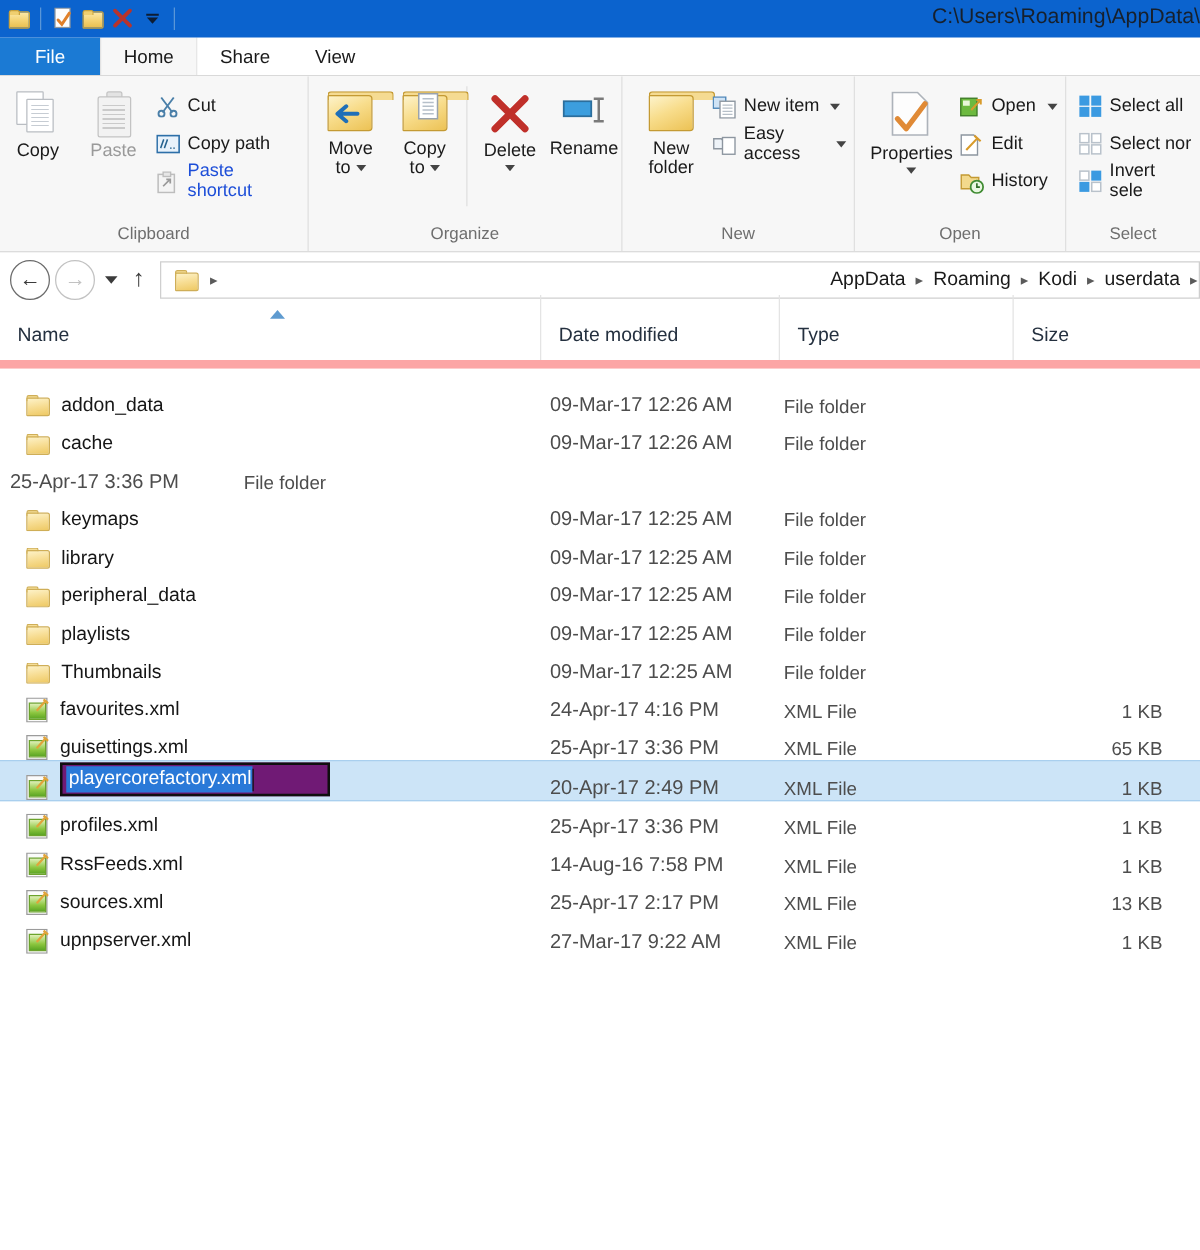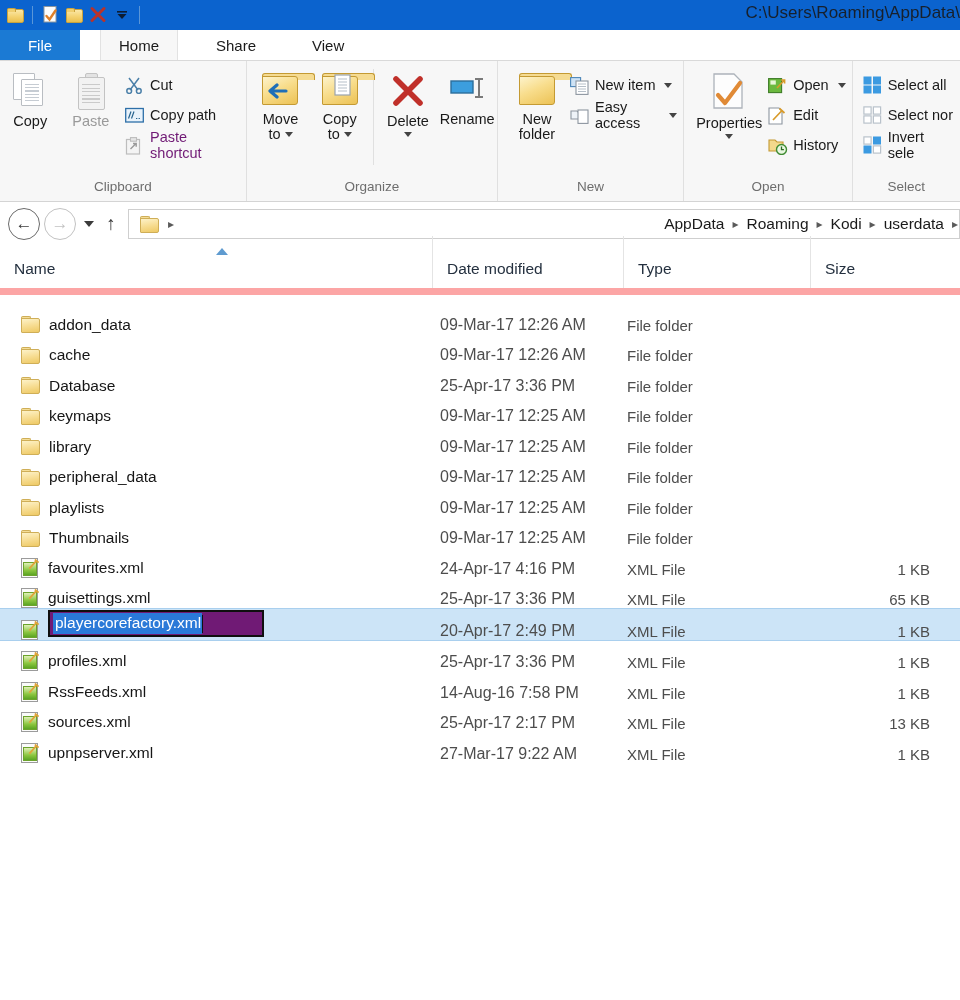--- a/index.html
+++ b/index.html
@@ -83,21 +83,20 @@
   }
 
   
   .tabstrip {
     height: 30px;
     background: #ffffff;
     display: flex;
     align-items: stretch;
     flex: none;
     border-bottom: 1px solid #d9d9d9;
-    gap: 20px;
   }
   .tab-file {
     width: 80px;
     background: #1b7ad4;
     color: #ffffff;
     display: flex; align-items: center; justify-content: center;
     font-size: 15px;
   }
   .tab {
     padding: 0 18px;
@@ -152,21 +151,21 @@
   .bigbtn .lbl { margin-top: 5px; }
   .bigbtn .lbl2 { margin-top: 0px; }
   .bigbtn .arr { width:0;height:0;border-left:4px solid transparent;border-right:4px solid transparent;border-top:5px solid #444; margin-top:3px;}
 
   .smallcol { display: flex; flex-direction: column; padding-top: 4px; gap: 2px; }
   .smallbtn {
     display: flex; align-items: center; gap: 7px;
     font-size: 14.5px; color: #1a1a1a;
     height: 28px; padding-right: 6px;
   }
-  .smallbtn.dim { color: #701a75; }
+  .smallbtn.dim { color: #1d4ed8; }
   .smallbtn .arr { width:0;height:0;border-left:4px solid transparent;border-right:4px solid transparent;border-top:5px solid #444; margin-left:2px;}
 
   
   .ic { position: relative; flex: none; }
   .ic-copy { width: 34px; height: 36px; }
   .ic-copy .p1, .ic-copy .p2 {
     position: absolute; background: #fff; border: 1.4px solid #b9bdc2; border-radius: 1px;
   }
   .ic-copy .p1 { left: 0; top: 0; width: 20px; height: 25px; }
   .ic-copy .p2 { left: 8px; top: 6px; width: 20px; height: 25px; }
@@ -725,27 +724,20 @@
             <span class="tabp"></span>
             <span class="back"></span>
           </span>
           <span class="nm">cache</span>
         </div>
         <div class="cell-date">09-Mar-17 12:26 AM</div>
         <div class="cell-type">File folder</div>
         <div class="cell-size"></div>
       </div>
       <div class="row">
-        <div class="cell-name">
-          <span class="li-folder">
-            <span class="tabp"></span>
-            <span class="back"></span>
-          </span>
-          <span class="nm">Database</span>
-        </div>
         <div class="cell-date">25-Apr-17 3:36 PM</div>
         <div class="cell-type">File folder</div>
         <div class="cell-size"></div>
       </div>
       <div class="row">
         <div class="cell-name">
           <span class="li-folder">
             <span class="tabp"></span>
             <span class="back"></span>
           </span>

